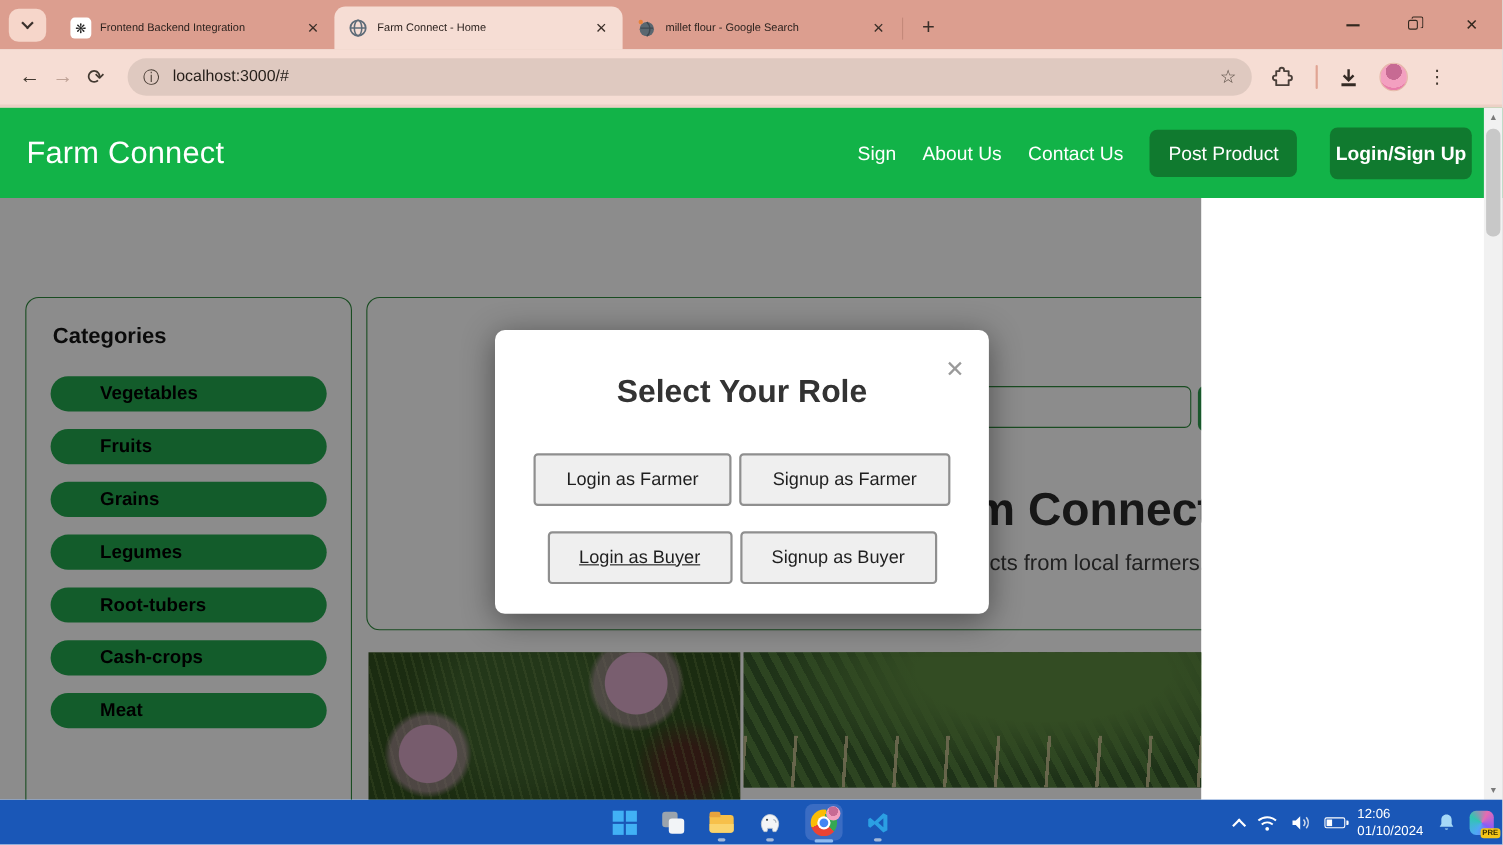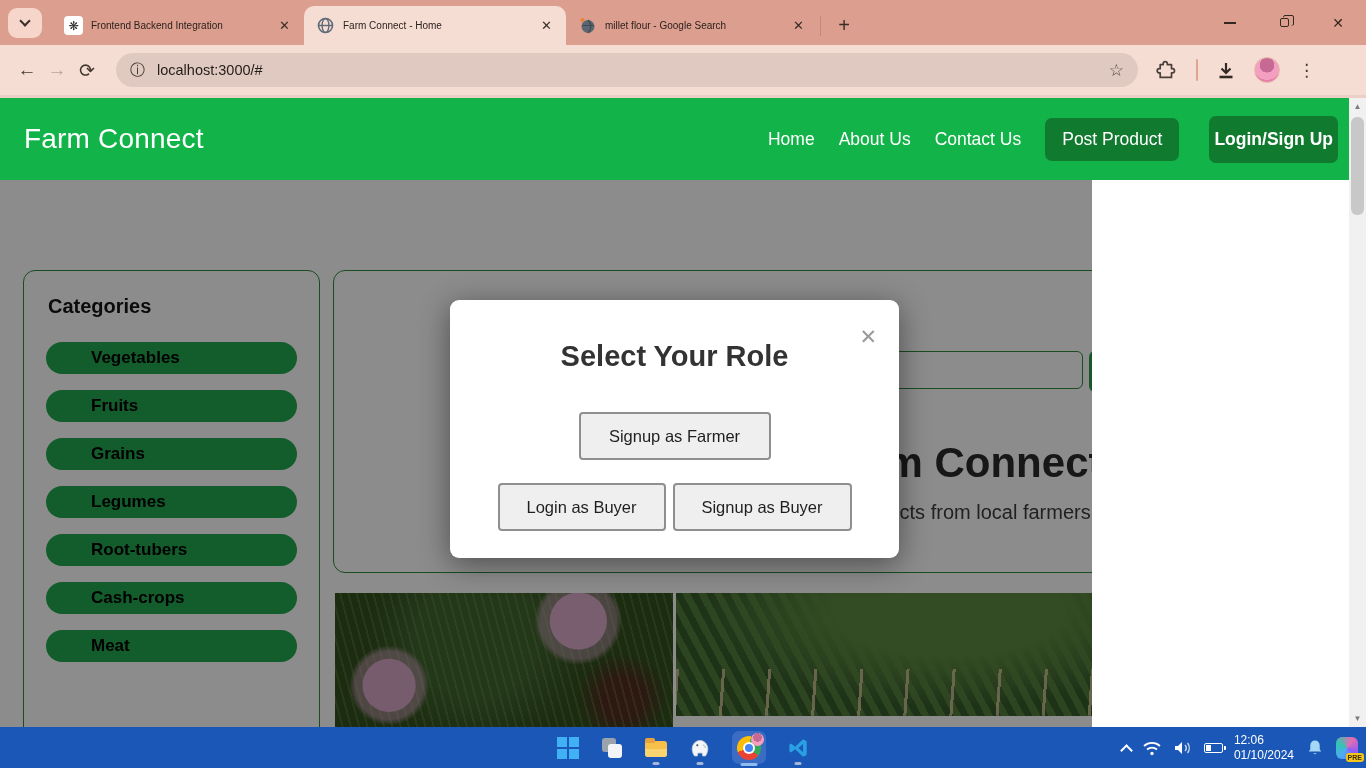--- a/index.html
+++ b/index.html
@@ -85,21 +85,21 @@
       #2e2218; }
   .dim-overlay { position:absolute; left:0; top:0; width:1349px; height:547px; background:rgba(0,0,0,0.45); }
 
   
   .modal { position:absolute; left:450px; top:300px; width:449px; height:258px; background:#fff; border-radius:9px; box-shadow:0 6px 30px rgba(0,0,0,.45); z-index:10; }
   .modal-close { position:absolute; right:22px; top:26px; color:#9a9a9a; font-size:21px; font-weight:bold; line-height:1; }
   .modal-title { text-align:center; margin-top:40px; font-size:29px; font-weight:bold; color:#333; }
   .modal-row { display:flex; justify-content:center; gap:7px; margin-top:39px; }
   .modal-row + .modal-row { margin-top:23px; }
   .rolebtn { height:48px; background:#efefef; border:2px solid #8f8f8f; border-radius:4px; font-size:16.5px; color:#1f1f1f; font-family:inherit; }
-  .rb-0 { width:180px; } .rb-1 { width:192px; } .rb-2 { width:168px; } .rb-3 { width:179px; }
+  .rb-0 { width:180px; } .rb-1 { width:192px; } .rb-2 { width:168px;text-decoration:underline; } .rb-3 { width:179px; }
 
   
   .pagescroll { position:absolute; left:1349px; top:98px; width:17px; height:629px; background:#f1f1f1; }
   .scroll-arrow { width:17px; height:17px; display:flex; align-items:center; justify-content:center; font-size:8px; color:#7a7a7a; }
   .scroll-arrow.down { position:absolute; bottom:0; }
   .scroll-thumb { position:absolute; left:2px; top:19px; width:13px; height:98px; background:#c8c8c8; border-radius:6px; }
 
   
   .taskbar { position:absolute; left:0; top:727px; width:1366px; height:41px; background:#1a57b7; }
   .tb-center { position:absolute; left:50%; top:0; transform:translateX(-50%); height:41px; display:flex; align-items:center; gap:20px; }
@@ -204,21 +204,21 @@
           </svg>
       </span>
       <span class="avatar"></span>
       <span class="kebab">⋮</span>
     </div>
   </div>
 
   <div class="siteheader">
     <span class="brand">Farm Connect</span>
     <div class="sitenav">
-      <span class="sitelink">Home</span>
+      <span class="sitelink">Sign</span>
       <span class="sitelink">About Us</span>
       <span class="sitelink">Contact Us</span>
       <button class="greenbtn">Post Product</button>
       <button class="greenbtn loginbtn">Login/Sign Up</button>
     </div>
   </div>
 
   <div class="content">
     <div class="sidebar-card">
       <div class="cat-title">Categories</div>
@@ -244,20 +244,21 @@
     <div class="prodimg img-cassava"></div>
     <div class="prodimg img-tubers"></div>
 
     <div class="dim-overlay"></div>
   </div>
 
   <div class="modal">
     <span class="modal-close">✕</span>
     <div class="modal-title">Select Your Role</div>
     <div class="modal-row">
+      <button class="rolebtn rb-0">Login as Farmer</button>
       <button class="rolebtn rb-1">Signup as Farmer</button>
     </div>
     <div class="modal-row">
       <button class="rolebtn rb-2">Login as Buyer</button>
       <button class="rolebtn rb-3">Signup as Buyer</button>
     </div>
   </div>
 
   <div class="pagescroll">
     <div class="scroll-arrow">▲</div>

